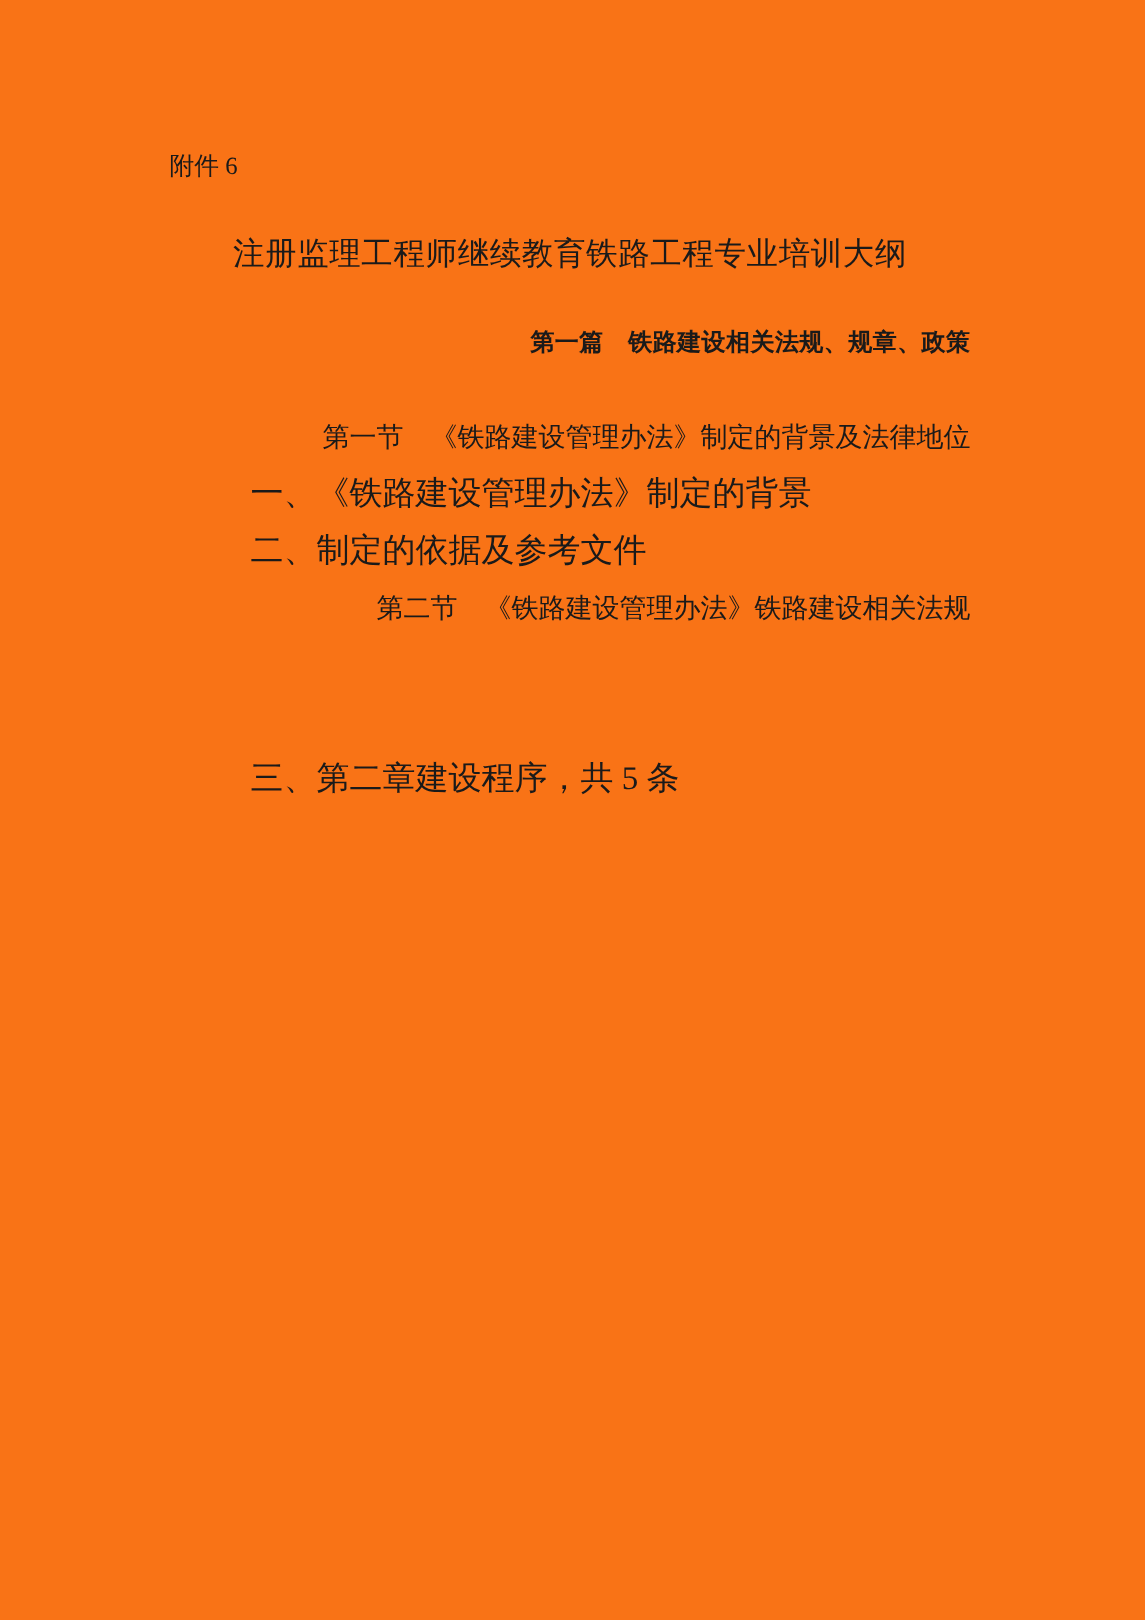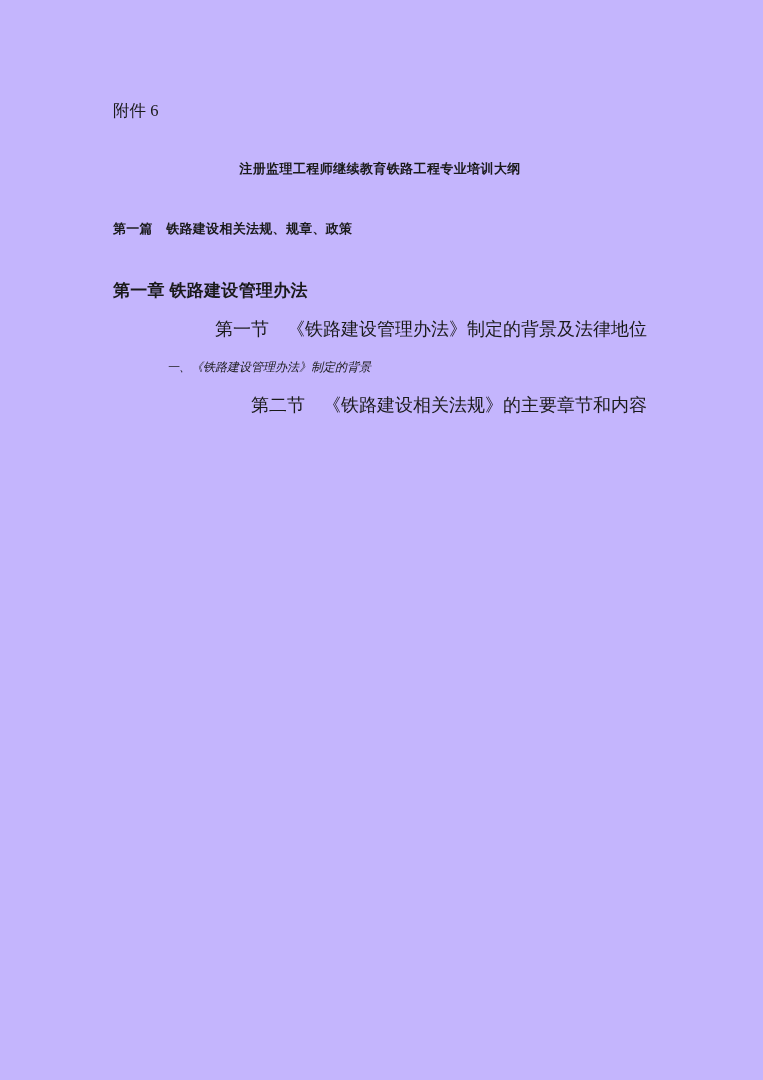--- a/index.html
+++ b/index.html
@@ -6,21 +6,21 @@
   html, body {
     margin: 0;
     padding: 0;
     background: #ffffff;
   }
   .page {
     position: relative;
     width: 763px;
     height: 1080px;
     margin: 0 auto;
-    background: #c4b5fd;
+    background: #f97316;
     overflow: hidden;
     font-family: "Liberation Serif", "DejaVu Serif", serif;
     color: #1a1a1a;
     -webkit-font-smoothing: antialiased;
   }
   .content {
     position: absolute;
     left: 113px;
     top: 96px;
     width: 534px;
@@ -28,33 +28,33 @@
 
   
   .attach {
     font-size: 16.5px;
     line-height: 30px;
     margin-bottom: 28px;
   }
 
   
   .doc-title {
-    font-size: 13px;
-    font-weight: bold;
+    font-size: 21px;
+    font-weight: normal;
     text-align: center;
     line-height: 30px;
     letter-spacing: 0.4px;
     margin: 0 0 30px 0;
   }
 
   
   .part-title {
-    font-size: 13px;
+    font-size: 16px;
     font-weight: bold;
-    text-align: left;
+    text-align: right;
     line-height: 30px;
     letter-spacing: 0.3px;
     margin: 0 0 28px 0;
   }
 
   
   .chapter {
     font-size: 17px;
     font-weight: bold;
     line-height: 38px;
@@ -68,29 +68,28 @@
     font-size: 18px;
     line-height: 38px;
     margin: 0;
     padding-left: 20px;
     white-space: pre;
     text-align: right;
   }
 
   
   .item {
-    font-size: 12px;
+    font-size: 22px;
     line-height: 38px;
     margin: 0;
     padding-left: 54px;
     text-indent: 0;
     text-align: justify;
     text-justify: inter-ideograph;
     white-space: pre-wrap;
-    font-style: italic;
   }
   .item .first {
     display: block;
     text-align: justify;
     text-justify: inter-ideograph;
   }
 
   
   .page-number {
     position: absolute;
@@ -109,27 +108,30 @@
 
 <div class="page">
   <div class="content">
 
     <div class="attach">附件 6</div>
 
     <h1 class="doc-title">注册监理工程师继续教育铁路工程专业培训大纲</h1>
 
     <h2 class="part-title">第一篇　铁路建设相关法规、规章、政策</h2>
 
-    <h3 class="chapter">第一章 铁路建设管理办法</h3>
 
     <p class="section">第一节　《铁路建设管理办法》制定的背景及法律地位</p>
 
     <p class="item">一、《铁路建设管理办法》制定的背景</p>
+    <p class="item">二、制定的依据及参考文件</p>
 
-    <p class="section">第二节　《铁路建设相关法规》的主要章节和内容</p>
+    <p class="section">第二节　《铁路建设管理办法》铁路建设相关法规</p>
 
+    <p class="item">
+      <span class="first">三、第二章建设程序，共 5 条</span>
+    </p>
     <p class="item">
       
     </p>
 
   </div>
 
 </div>
 
 </body></html>

